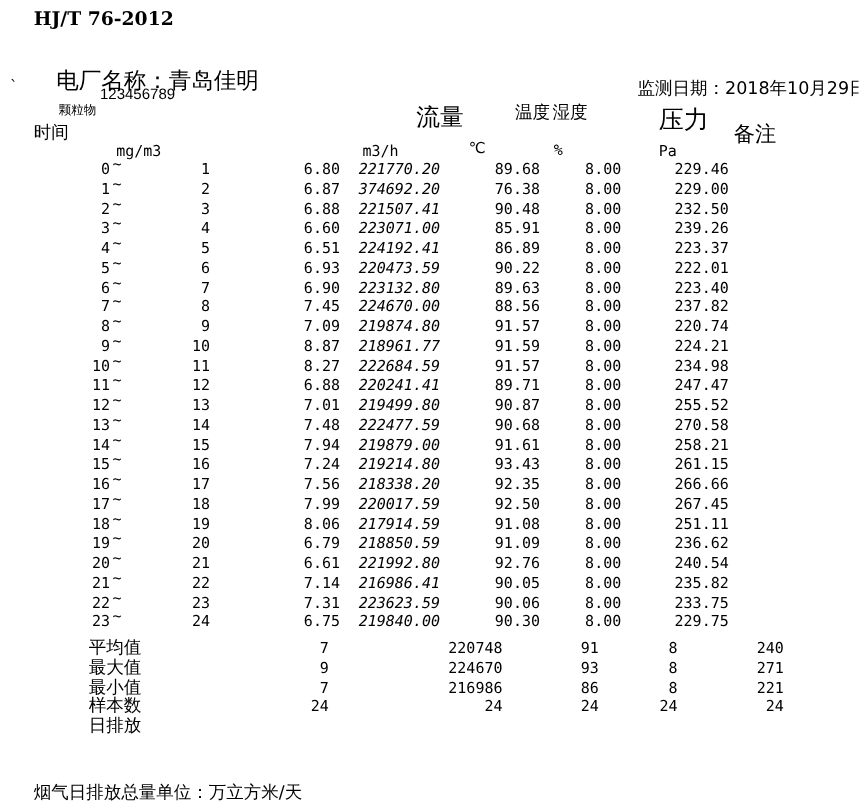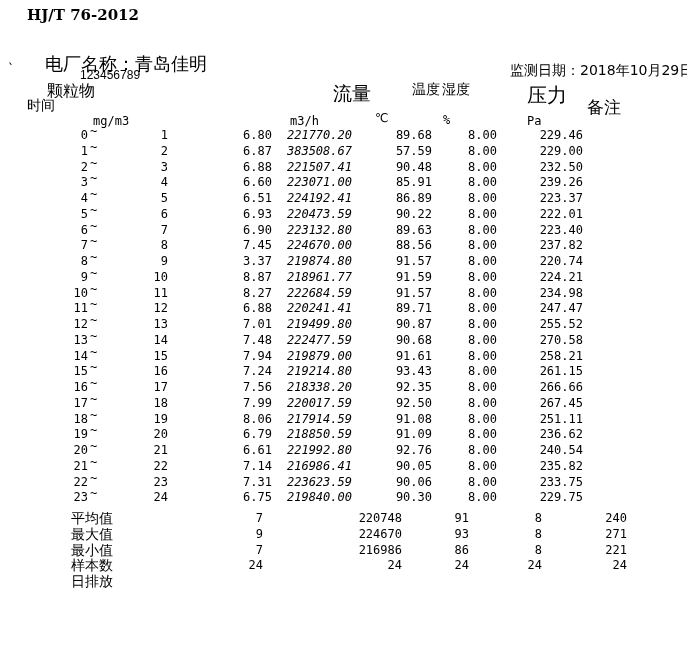--- a/index.html
+++ b/index.html
@@ -10,21 +10,21 @@
     font-family:"DejaVu Sans",sans-serif;
     overflow:hidden;
   }
   .abs{position:absolute;white-space:nowrap;}
   .std{left:27px;top:6px;font-size:15px;font-weight:bold;font-family:"DejaVu Serif",serif;}
   .title{left:222px;top:20px;font-size:21px;font-weight:bold;letter-spacing:1px;}
   .plant{left:45px;top:52px;font-size:18px;text-align:center;}
   .tick{left:8px;top:62px;font-size:12px;}
   .code{left:80px;top:68px;font-size:12px;font-family:Liberation Sans, sans-serif;}
   .date{left:510px;top:62px;font-size:14px;}
-  .h-dust{left:47px;top:81px;font-size:16px;}
+  .h-dust{left:47px;top:81px;font-size:10px;}
   .h-flow{left:333px;top:81px;font-size:19px;}
   .h-temp{left:412px;top:81px;font-size:14px;}
   .h-hum{left:442px;top:81px;font-size:14px;}
   .h-press{left:527px;top:82px;font-size:20px;}
   .h-time{left:27px;top:97px;font-size:14px;}
   .h-remark{left:587px;top:96px;font-size:17px;}
   .u{font-size:12px;font-family:"DejaVu Sans Mono",monospace;}
   .u-dust{left:93px;top:114px;}
   .u-flow{left:290px;top:114px;}
   .u-temp{left:375px;top:111px;font-family:"DejaVu Sans",sans-serif;}
@@ -39,21 +39,21 @@
   .c-tl{left:90px;width:14px;text-align:left;top:-4px;}
   .c-h2{left:100px;width:68px;}
   .c-dust{left:178px;width:94px;}
   .c-flow{left:276px;width:76px;font-style:italic;}
   .c-temp{left:358px;width:74px;}
   .c-hum{left:438px;width:59px;}
   .c-press{left:508px;width:75px;}
   .s-label{left:27px;text-align:left;font-family:"DejaVu Sans",sans-serif;font-size:14px;}
   .s-dust{left:140px;width:79px;}
   .s-flow{left:278px;width:80px;}
-  .s-temp{left:368px;width:57px;}
+  .s-temp{left:378px;width:57px;}
   .s-hum{left:448px;width:50px;}
   .s-press{left:518px;width:65px;}
   .footer{left:27px;top:625px;font-size:14px;}
 </style>
 </head>
 <body>
 
 <div class="page">
   <div class="abs std">HJ/T 76-2012</div>
 
@@ -85,22 +85,22 @@
         <span class="cell c-flow">221770.20</span>
         <span class="cell c-temp">89.68</span>
         <span class="cell c-hum">8.00</span>
         <span class="cell c-press">229.46</span>
       </div>
       <div class="hrow">
         <span class="cell c-h1">1</span>
         <span class="cell c-tl">~</span>
         <span class="cell c-h2">2</span>
         <span class="cell c-dust">6.87</span>
-        <span class="cell c-flow">383508.67</span>
-        <span class="cell c-temp">57.59</span>
+        <span class="cell c-flow">374692.20</span>
+        <span class="cell c-temp">76.38</span>
         <span class="cell c-hum">8.00</span>
         <span class="cell c-press">229.00</span>
       </div>
       <div class="hrow">
         <span class="cell c-h1">2</span>
         <span class="cell c-tl">~</span>
         <span class="cell c-h2">3</span>
         <span class="cell c-dust">6.88</span>
         <span class="cell c-flow">221507.41</span>
         <span class="cell c-temp">90.48</span>
@@ -154,21 +154,21 @@
         <span class="cell c-dust">7.45</span>
         <span class="cell c-flow">224670.00</span>
         <span class="cell c-temp">88.56</span>
         <span class="cell c-hum">8.00</span>
         <span class="cell c-press">237.82</span>
       </div>
       <div class="hrow">
         <span class="cell c-h1">8</span>
         <span class="cell c-tl">~</span>
         <span class="cell c-h2">9</span>
-        <span class="cell c-dust">3.37</span>
+        <span class="cell c-dust">7.09</span>
         <span class="cell c-flow">219874.80</span>
         <span class="cell c-temp">91.57</span>
         <span class="cell c-hum">8.00</span>
         <span class="cell c-press">220.74</span>
       </div>
       <div class="hrow">
         <span class="cell c-h1">9</span>
         <span class="cell c-tl">~</span>
         <span class="cell c-h2">10</span>
         <span class="cell c-dust">8.87</span>
@@ -354,13 +354,14 @@
       <div class="srow">
         <span class="cell s-label">日排放</span>
         <span class="cell s-dust"></span>
         <span class="cell s-flow"></span>
         <span class="cell s-temp"></span>
         <span class="cell s-hum"></span>
         <span class="cell s-press"></span>
       </div>
     </div>
 
+  <div class="abs footer">烟气日排放总量单位：万立方米/天</div>
 </div>
 
 </body></html>

